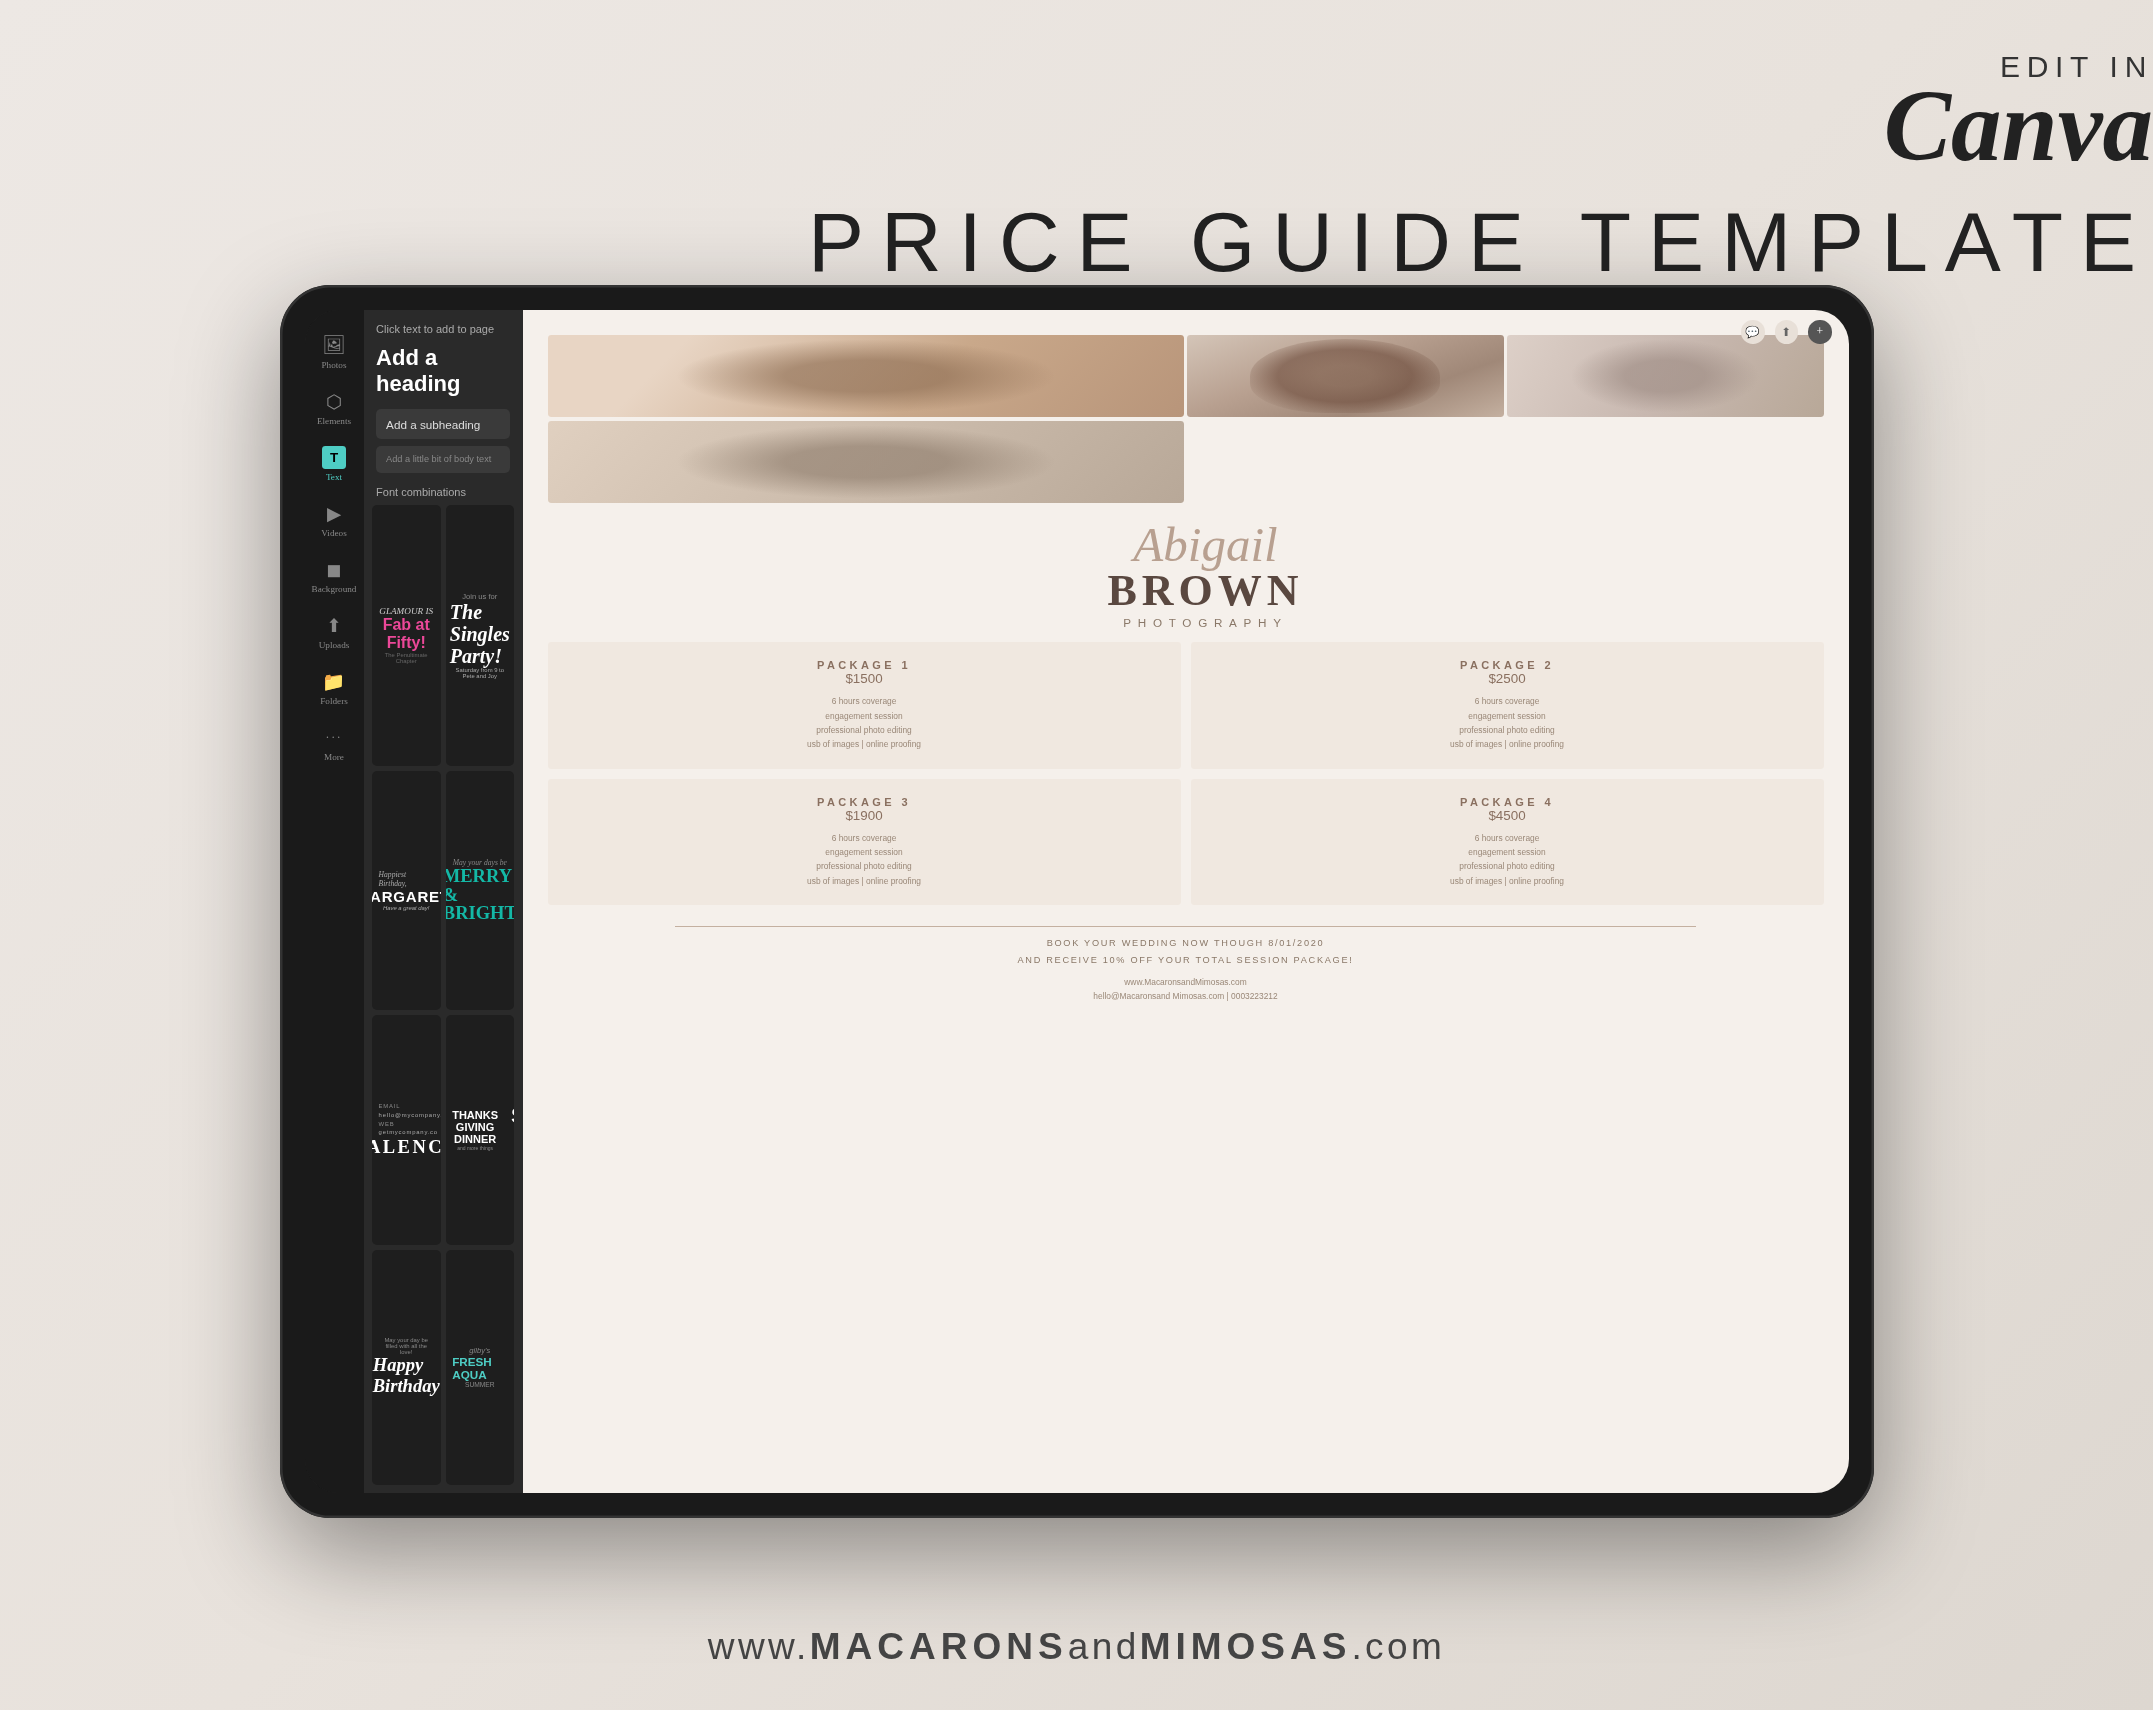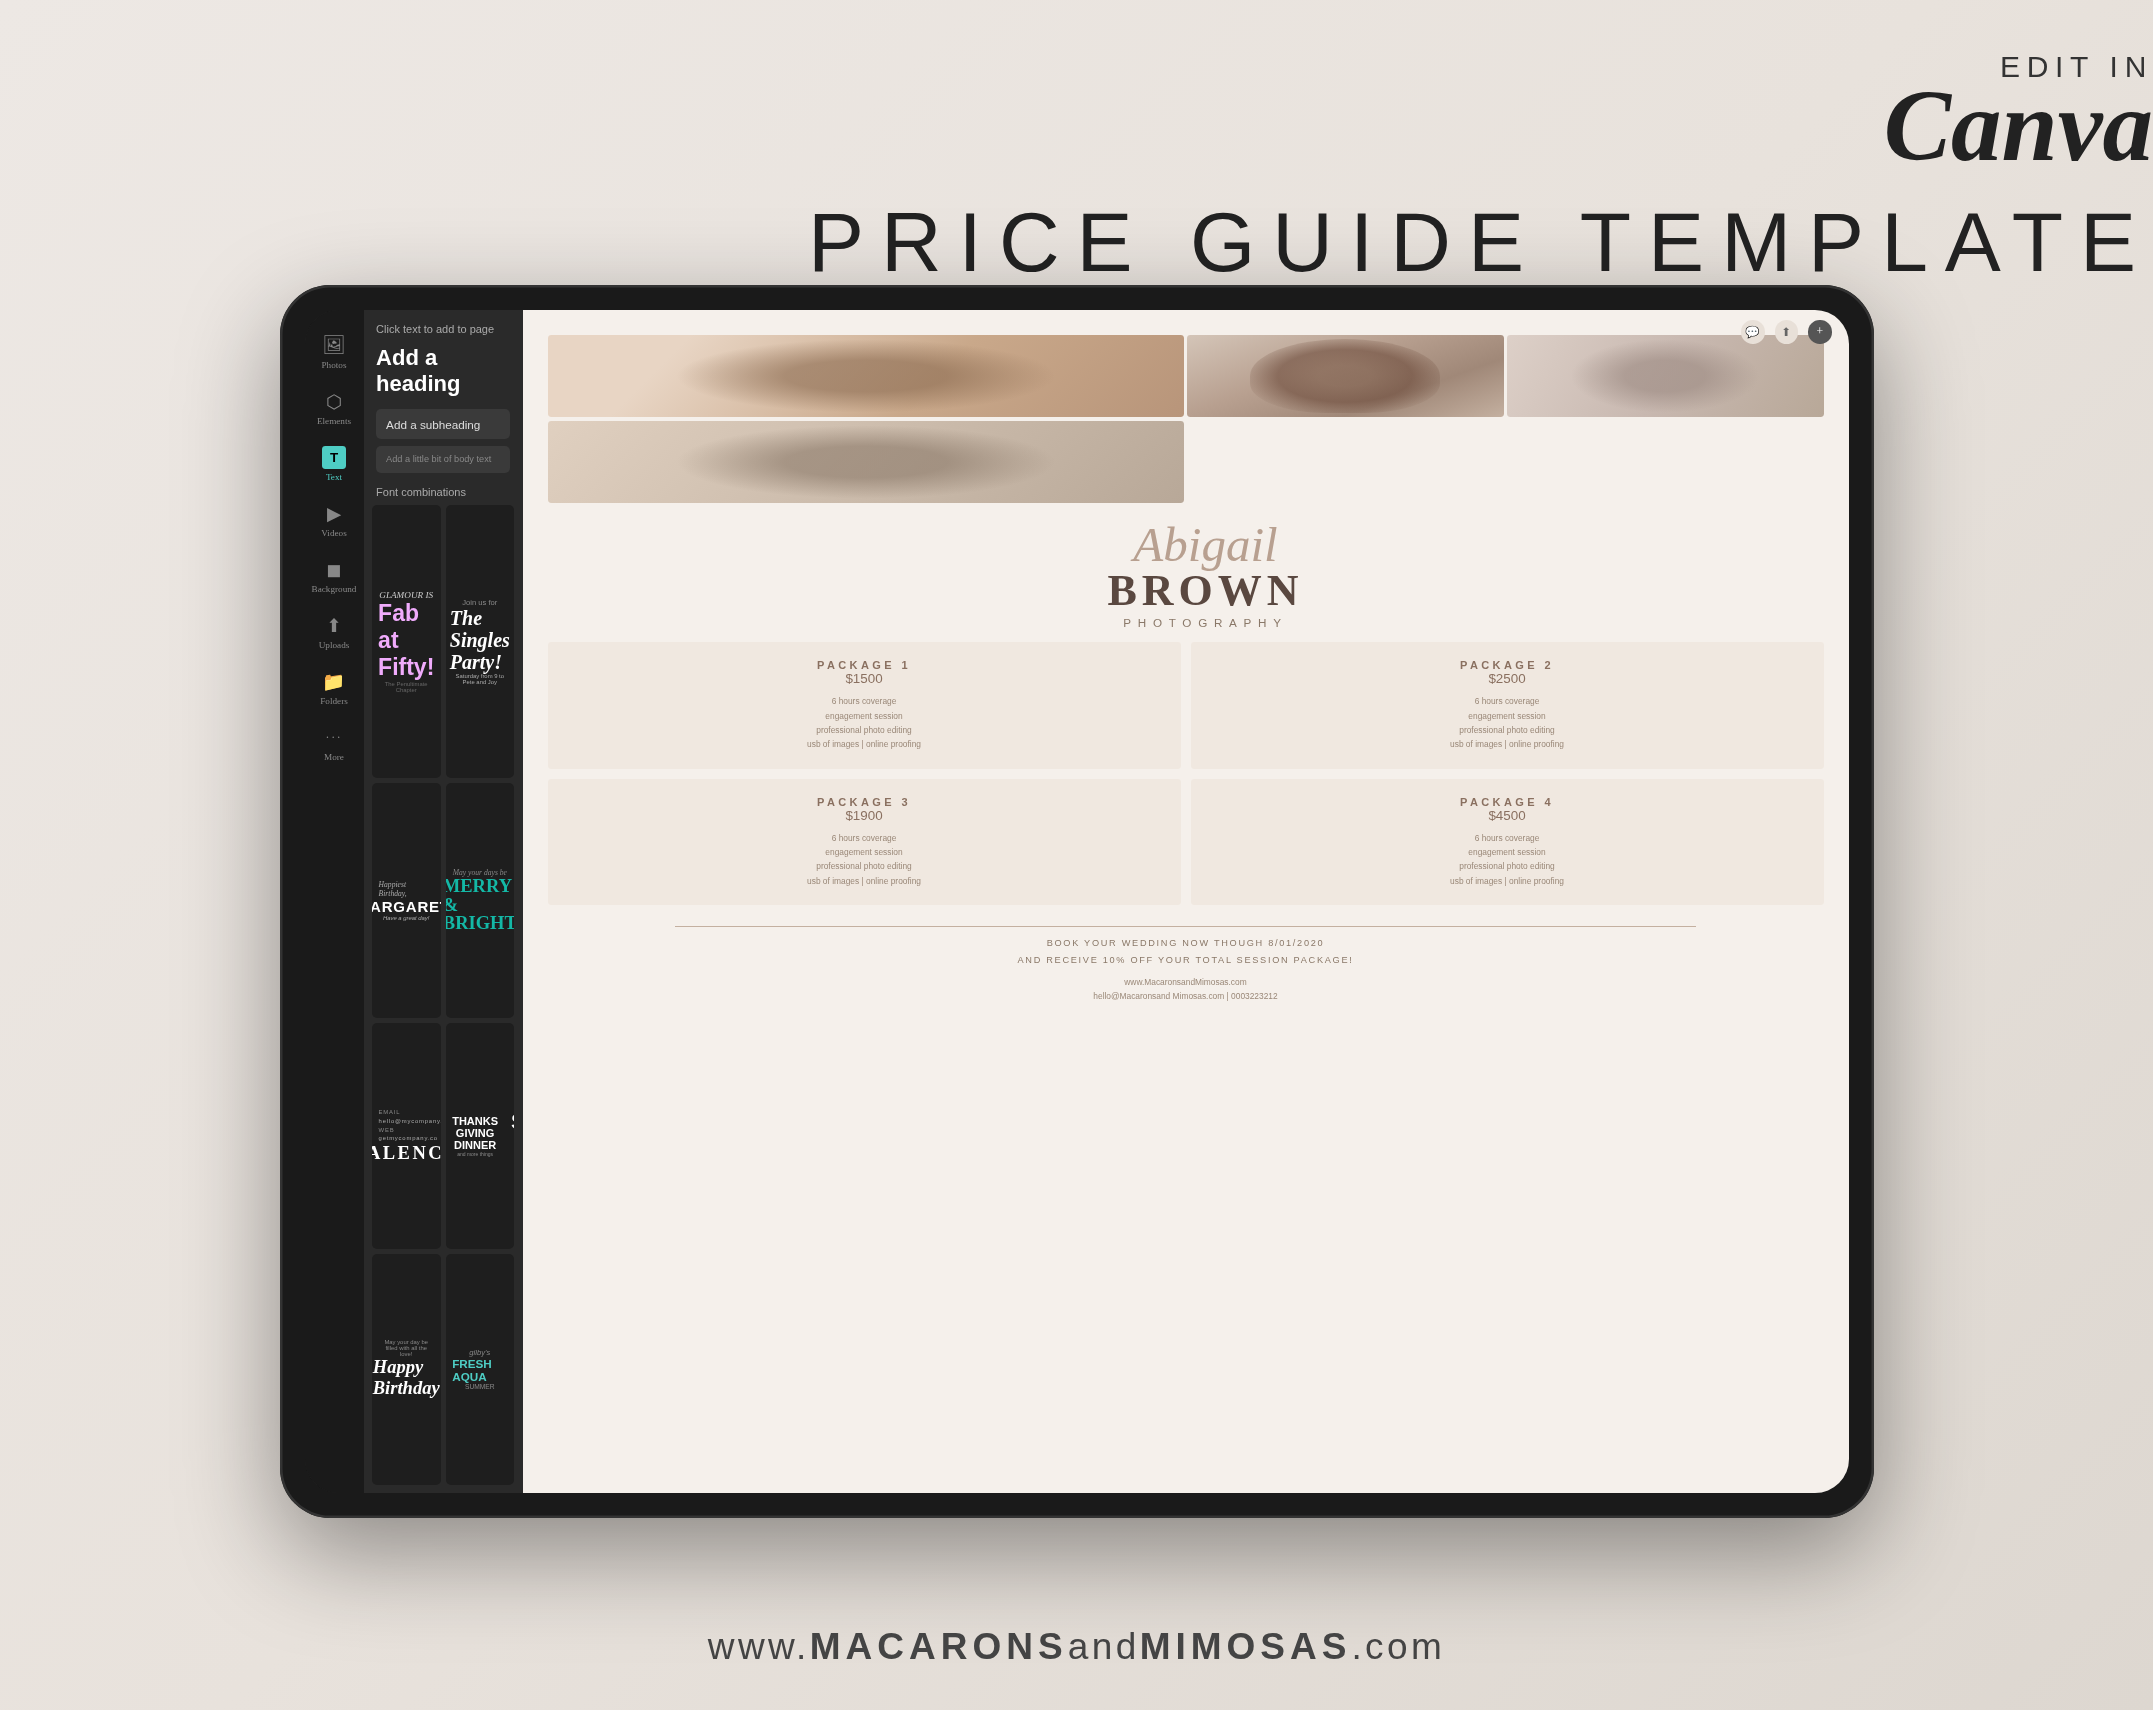--- a/index.html
+++ b/index.html
@@ -356,24 +356,25 @@
     }
 
     
     .fc-fab {
       font-style: italic;
       font-size: 9.2px;
       color: #ccc;
       font-family: Georgia;
     }
     .fc-fab-big {
-      font-size: 23px;
+      font-size: 16px;
       font-weight: 700;
-      color: #f0abfc;
-      font-family: Arial, sans-serif;
+      color: #ec4899;
+      font-family: Arial, sans-serif;
+      text-align: center;
     }
     .fc-singles {
       font-style: italic;
       font-size: 20px;
       font-weight: 700;
       color: #fff;
       font-family: Georgia;
       line-height: 1.1;
     }
     .fc-margaret-small { font-size: 7.6px; color: #aaa; font-family: Georgia; font-style: italic; }

